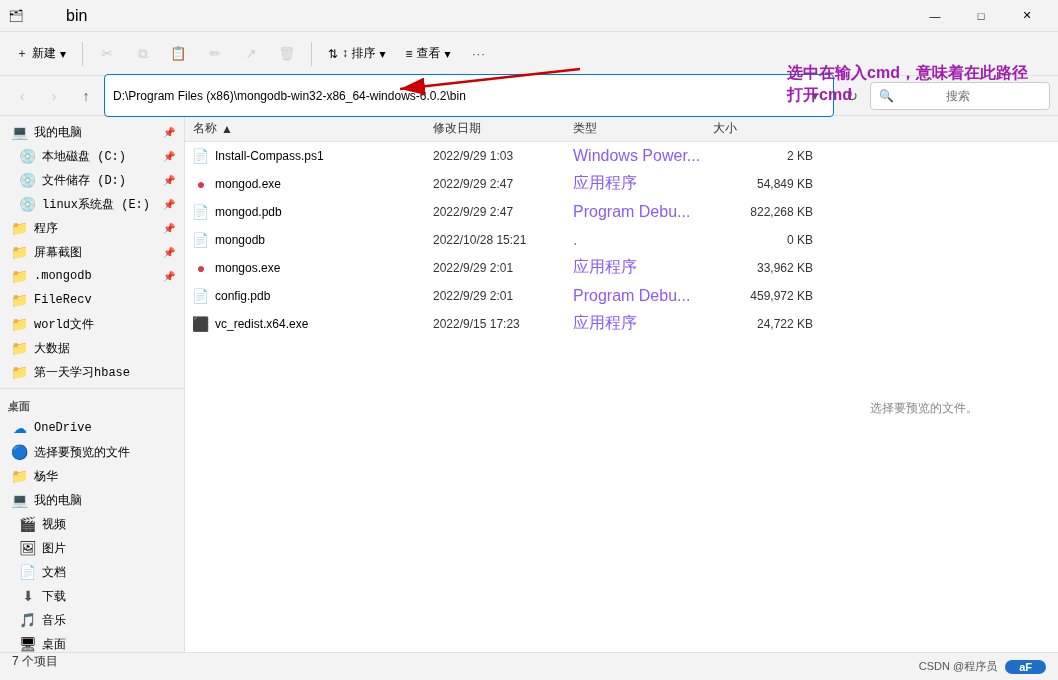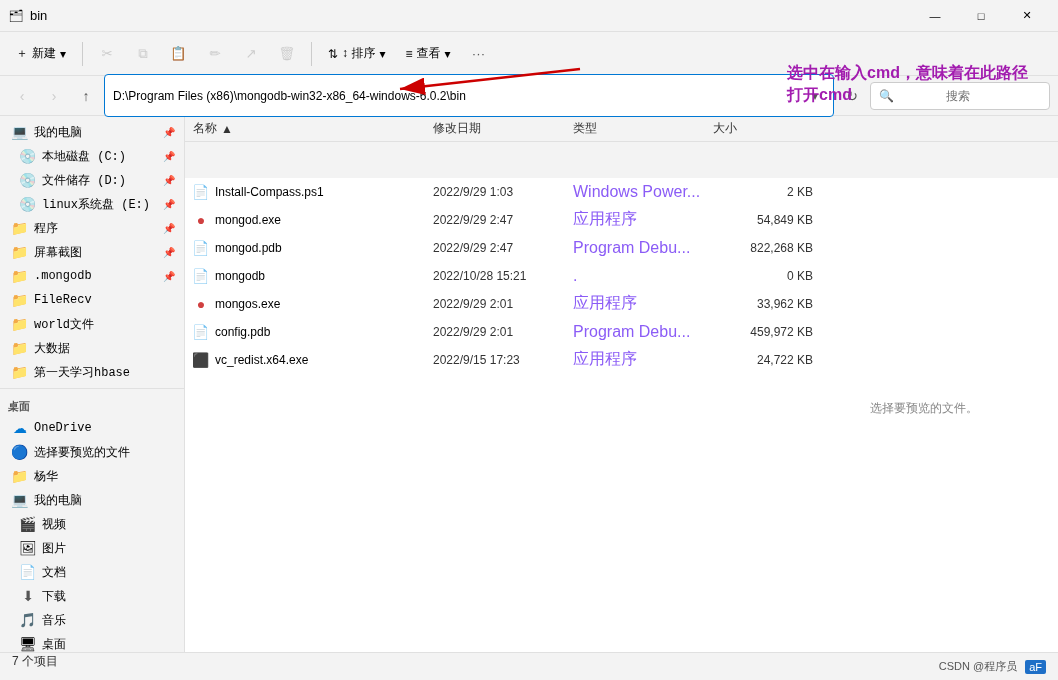--- a/index.html
+++ b/index.html
@@ -23,22 +23,23 @@
       border-bottom: 1px solid #e0e0e0;
     }
     .title-bar-icon {
       width: 16px;
       height: 16px;
       margin-right: 6px;
       display: flex; align-items: center; justify-content: center;
     }
     .title-bar-text {
       flex: 1;
-      font-size: 13px;
+      font-size: 16px;
       color: #000;
+      margin-left: 36px;
     }
     .title-bar-controls {
       display: flex;
       gap: 0;
     }
     .title-btn {
       width: 46px;
       height: 32px;
       display: flex;
       align-items: center;
@@ -235,21 +236,20 @@
       margin: 4px 0;
     }
     .sidebar-indent1 { padding-left: 20px; }
 
     
     .file-area {
       flex: 1;
       display: flex;
       flex-direction: column;
       overflow: hidden;
-      gap: 36px;
     }
     .file-list-header {
       display: flex;
       align-items: center;
       height: 26px;
       border-bottom: 1px solid #e0e0e0;
       background: #f3f3f3;
       padding: 0 8px;
     }
     .file-col {
@@ -614,15 +614,15 @@
     </div>
   </div>
 </div>
 
 <div class="empty-preview">选择要预览的文件。</div>
 
 <div class="status-bar">
   <span>7 个项目</span>
   <div class="status-right">
     <span>CSDN @程序员</span>
-    <span style="background:#1e6fc7;color:#fff;padding:1px 4px;border-radius:2px;font-size:11px;">aF</span>
+    <span style="background:#1e6fc7;color:#fff;padding:1px 14px;border-radius:7px;font-size:11px;font-weight:bold;">aF</span>
   </div>
 </div>
 
 </body></html>

